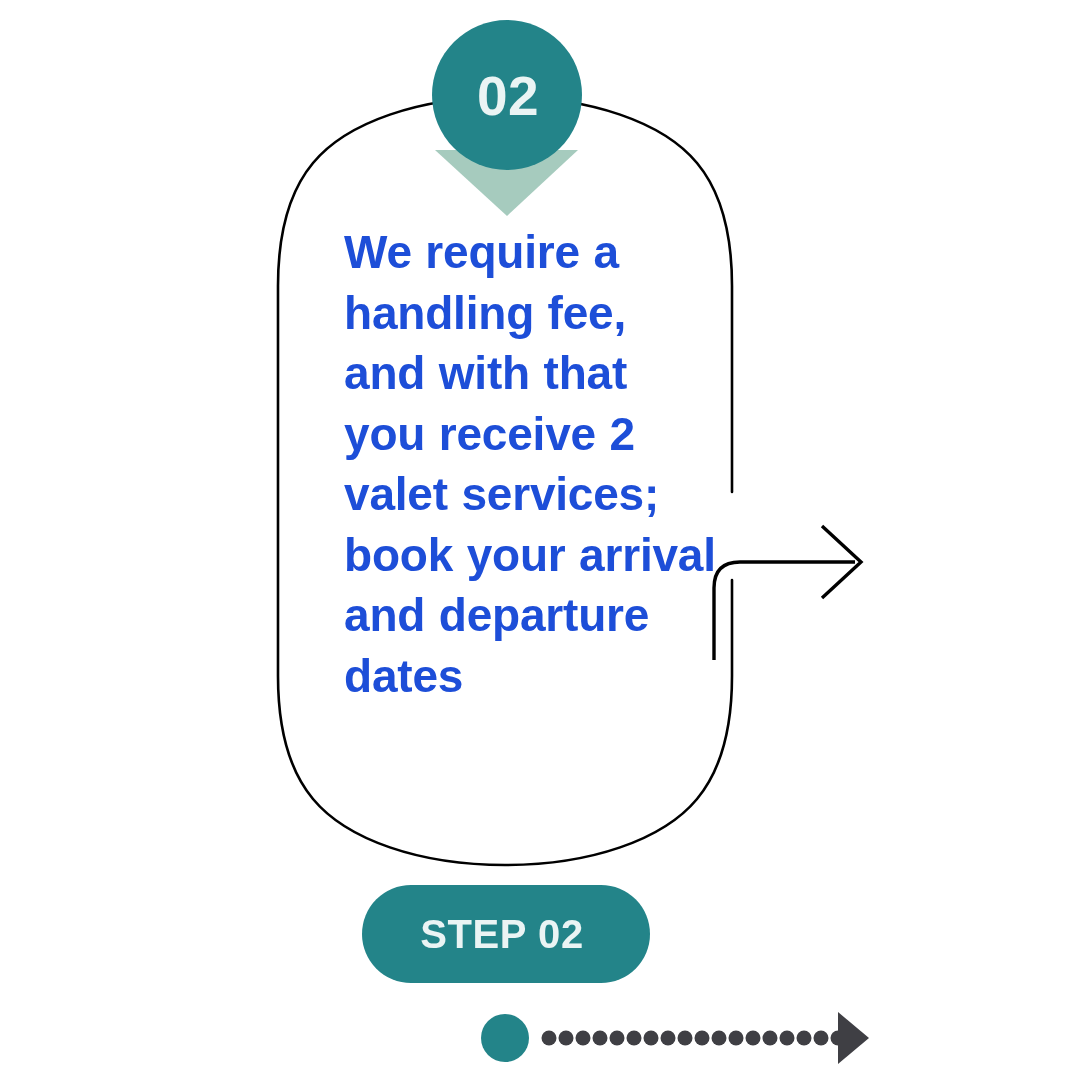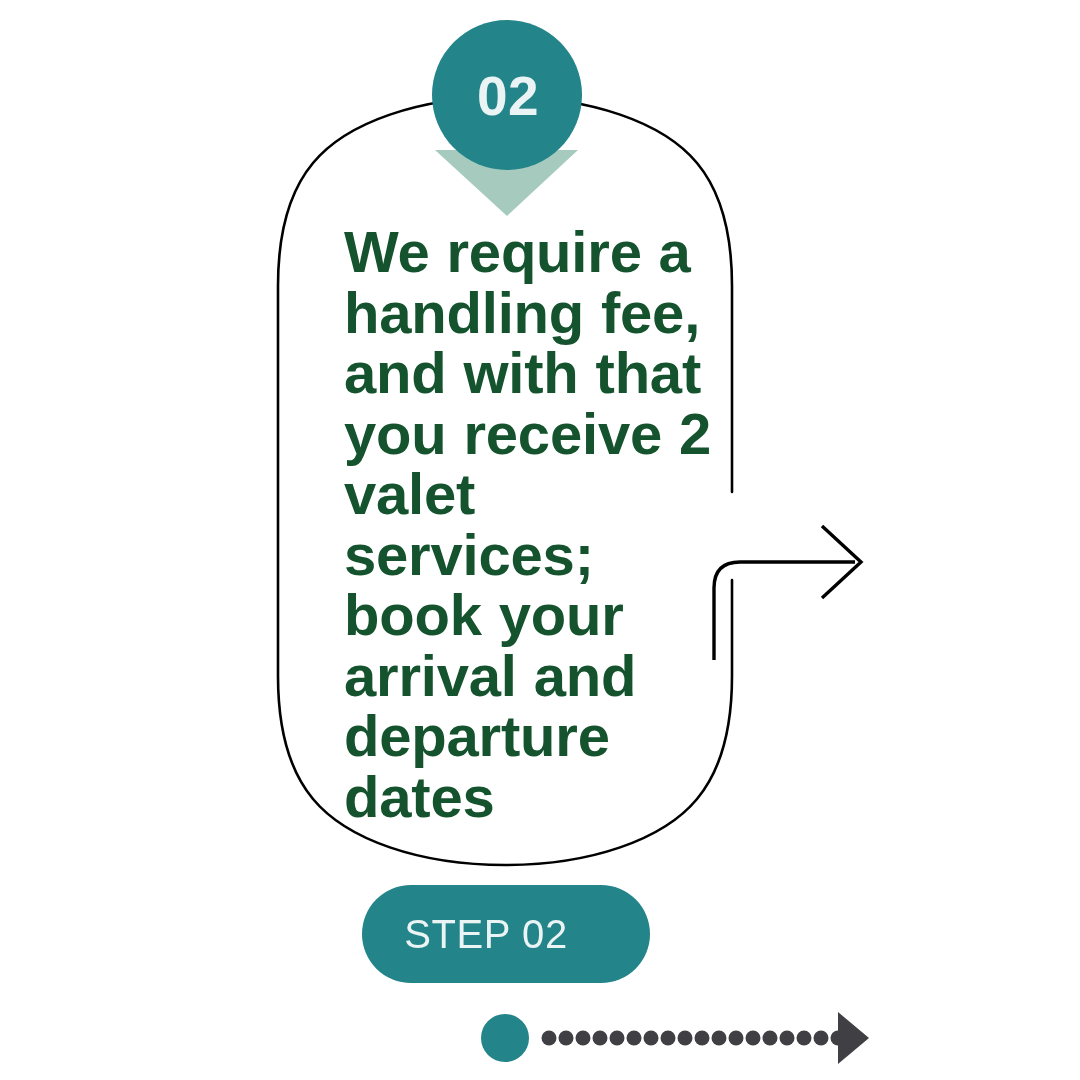--- a/index.html
+++ b/index.html
@@ -51,41 +51,41 @@
     line-height: 1;
     user-select: none;
   }
 
   
   .body-copy {
     position: absolute;
     left: 344px;
     top: 222px;
     width: 372px;
-    font-size: 58px;
+    font-size: 46px;
     font-weight: 700;
     line-height: 60.5px;
     letter-spacing: -0.2px;
-    color: #14532d;
+    color: #1d4ed8;
     white-space: pre-line;
     word-spacing: 1px;
   }
 
   
   .pill-label {
     position: absolute;
-    left: 342px;
+    left: 358px;
     top: 885px;
     width: 288px;
     height: 98px;
     display: flex;
     align-items: center;
     justify-content: center;
     font-size: 40px;
-    font-weight: 400;
+    font-weight: 700;
     letter-spacing: 0.6px;
     color: #eaf4f4;
     line-height: 1;
     user-select: none;
   }
 </style>
 </head>
 <body>
 
 <div id="stage">

